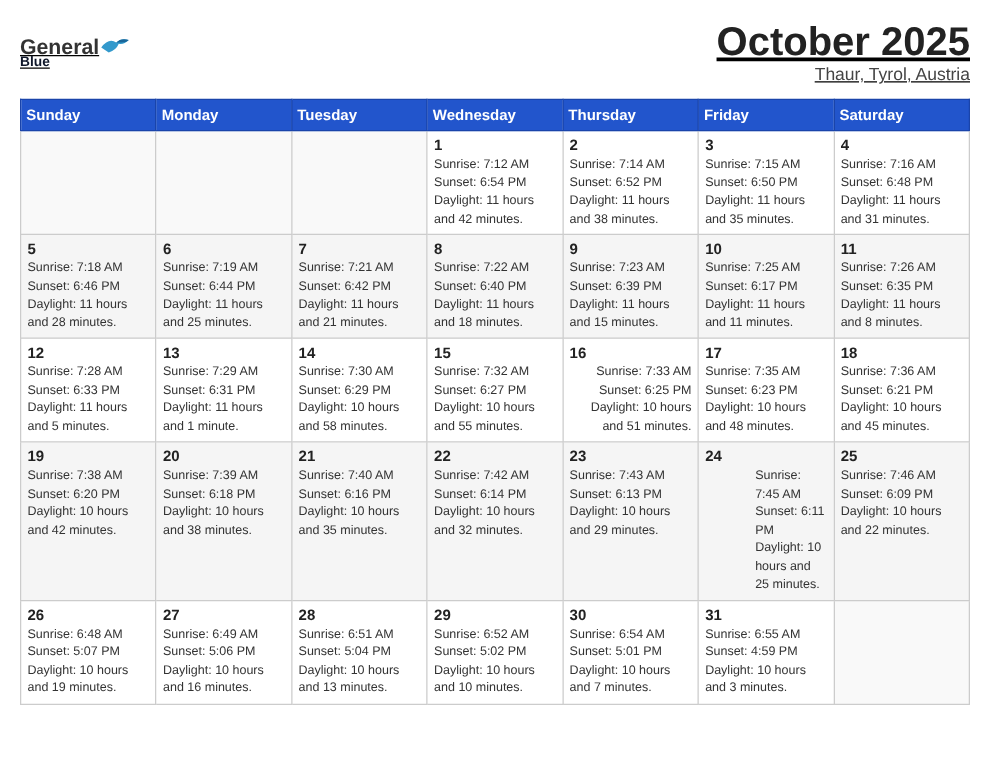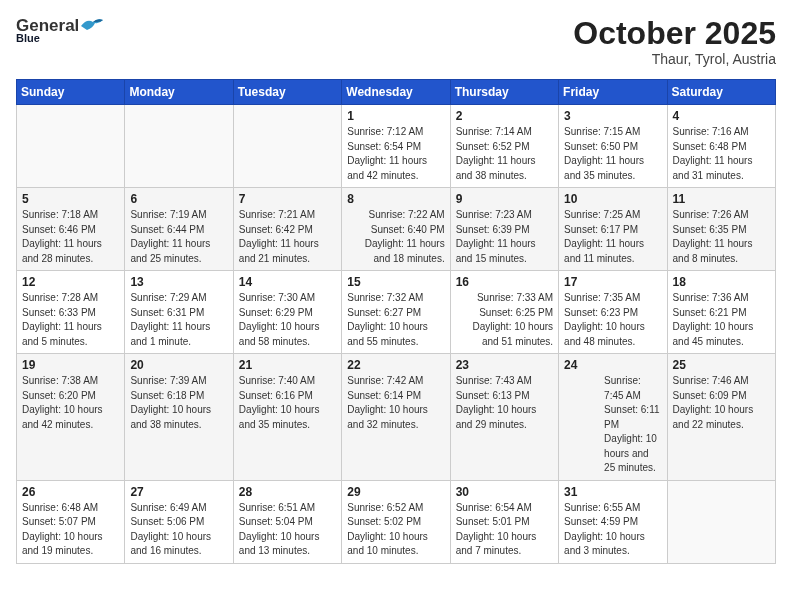--- a/index.html
+++ b/index.html
@@ -6,22 +6,23 @@
     body {
       font-family: Arial, sans-serif;
       background: #fff;
       width: 792px;
       min-height: 612px;
       padding: 16px;
     }
     .header {
       display: flex;
       justify-content: space-between;
-      align-items: flex-start;
+      align-items: center;
       margin-bottom: 12px;
+      text-decoration: underline;
     }
     .logo {
       display: flex;
       align-items: center;
       gap: 2px;
     }
     .title-area {
       text-align: right;
     }
     .month-title {
@@ -155,21 +156,21 @@
 Daylight: 11 hours and 25 minutes.</div>
         </td>
         <td>
           <span class="day-number">7</span>
           <div class="day-info" style="white-space: pre-line;">Sunrise: 7:21 AM
 Sunset: 6:42 PM
 Daylight: 11 hours and 21 minutes.</div>
         </td>
         <td>
           <span class="day-number">8</span>
-          <div class="day-info" style="white-space: pre-line; text-align: right;">Sunrise: 7:22 AM
+          <div class="day-info" style="white-space: pre-line;">Sunrise: 7:22 AM
 Sunset: 6:40 PM
 Daylight: 11 hours and 18 minutes.</div>
         </td>
         <td>
           <span class="day-number">9</span>
           <div class="day-info" style="white-space: pre-line;">Sunrise: 7:23 AM
 Sunset: 6:39 PM
 Daylight: 11 hours and 15 minutes.</div>
         </td>
         <td>

